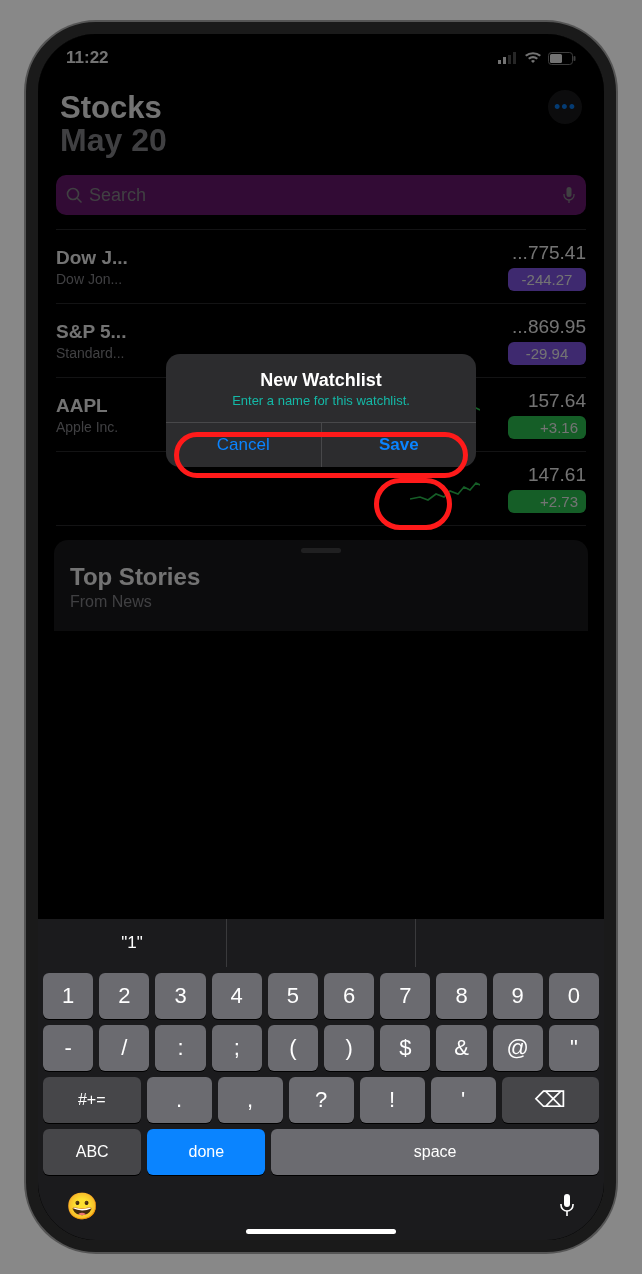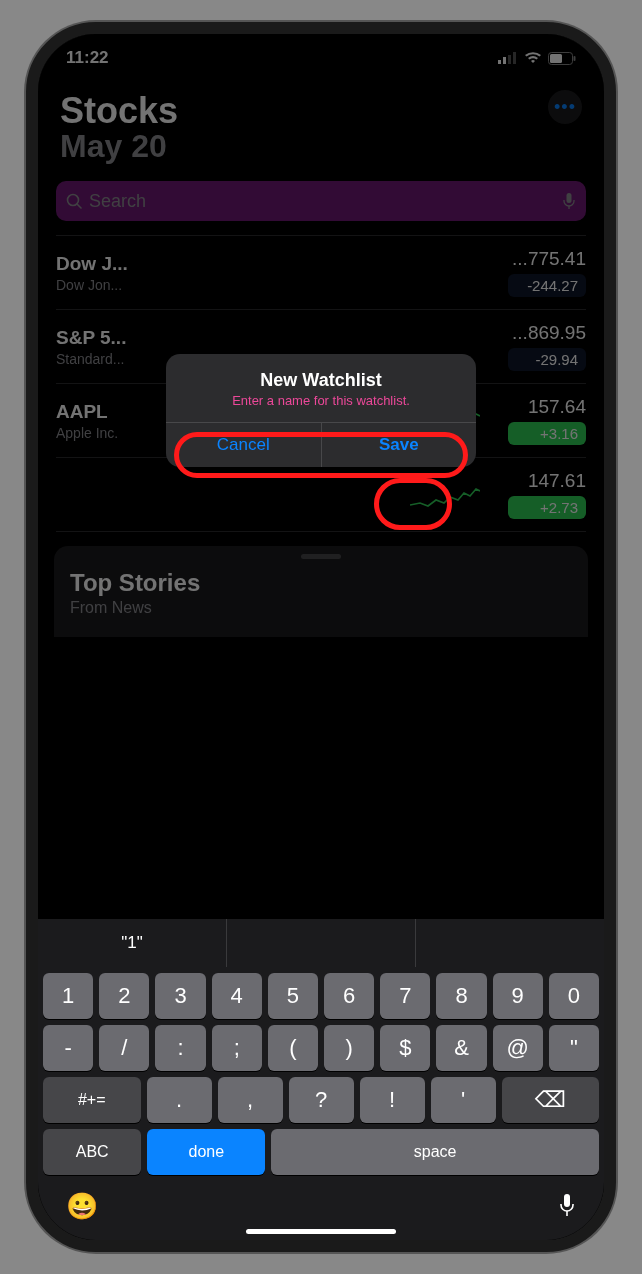--- a/index.html
+++ b/index.html
@@ -61,21 +61,21 @@
     position: relative;
     z-index: 2;
   }
   .statusbar .right { display: flex; gap: 6px; align-items: center; }
   .statusbar svg { display: block; }
   .header {
     padding: 8px 6px 10px 6px;
     position: relative;
     z-index: 2;
   }
-  .header .title { font-size: 36px; font-weight: 700; color: #fff; }
+  .header .title { font-size: 31px; font-weight: 700; color: #fff; }
   .header .subtitle { font-size: 32px; font-weight: 700; color: #8e8e93; margin-top: -4px; }
   .morebtn {
     position: absolute;
     right: 6px; top: 8px;
     width: 34px; height: 34px;
     background: #1c1c1e;
     border-radius: 50%;
     display: flex; align-items: center; justify-content: center;
   }
   .morebtn span { color: #0a84ff; font-size: 18px; letter-spacing: 1px; line-height: 1; }
@@ -115,21 +115,21 @@
     display: inline-block;
     min-width: 78px;
     padding: 3px 8px;
     border-radius: 6px;
     font-size: 15px; font-weight: 500;
     color: #fff;
     text-align: right;
     margin-top: 4px;
   }
   .up { background: #30d158; }
-  .down { background: #0f172a; }
+  .down { background: #8b5cf6; text-align: center; }
 
   .newspanel {
     background: #1c1c1e;
     border-top-left-radius: 14px;
     border-top-right-radius: 14px;
     margin-top: 14px;
     padding: 14px 16px 20px 16px;
     position: relative;
     z-index: 2;
   }
@@ -147,21 +147,21 @@
     position: absolute;
     top: 320px; left: 50%;
     transform: translateX(-50%);
     width: 310px;
     background: #2c2c2e;
     border-radius: 14px;
     z-index: 60;
     overflow: visible;
   }
   .modal .mtitle { text-align:center; font-size: 18px; font-weight: 600; color:#fff; padding: 16px 16px 2px 16px;}
-  .modal .msub { text-align:center; font-size: 13px; color: #ec4899; padding: 0 16px 14px 16px;}
+  .modal .msub { text-align:center; font-size: 13px; color: #14b8a6; padding: 0 16px 14px 16px;}
   .modal .minputwrap { padding: 0 14px 14px 14px;}
   .modal .minput {
     width: 100%;
     background: #1c1c1e;
     border: 0.5px solid #48484a;
     border-radius: 7px;
     color: #fff;
     font-size: 14px;
     padding: 7px 9px;
     outline: none;

